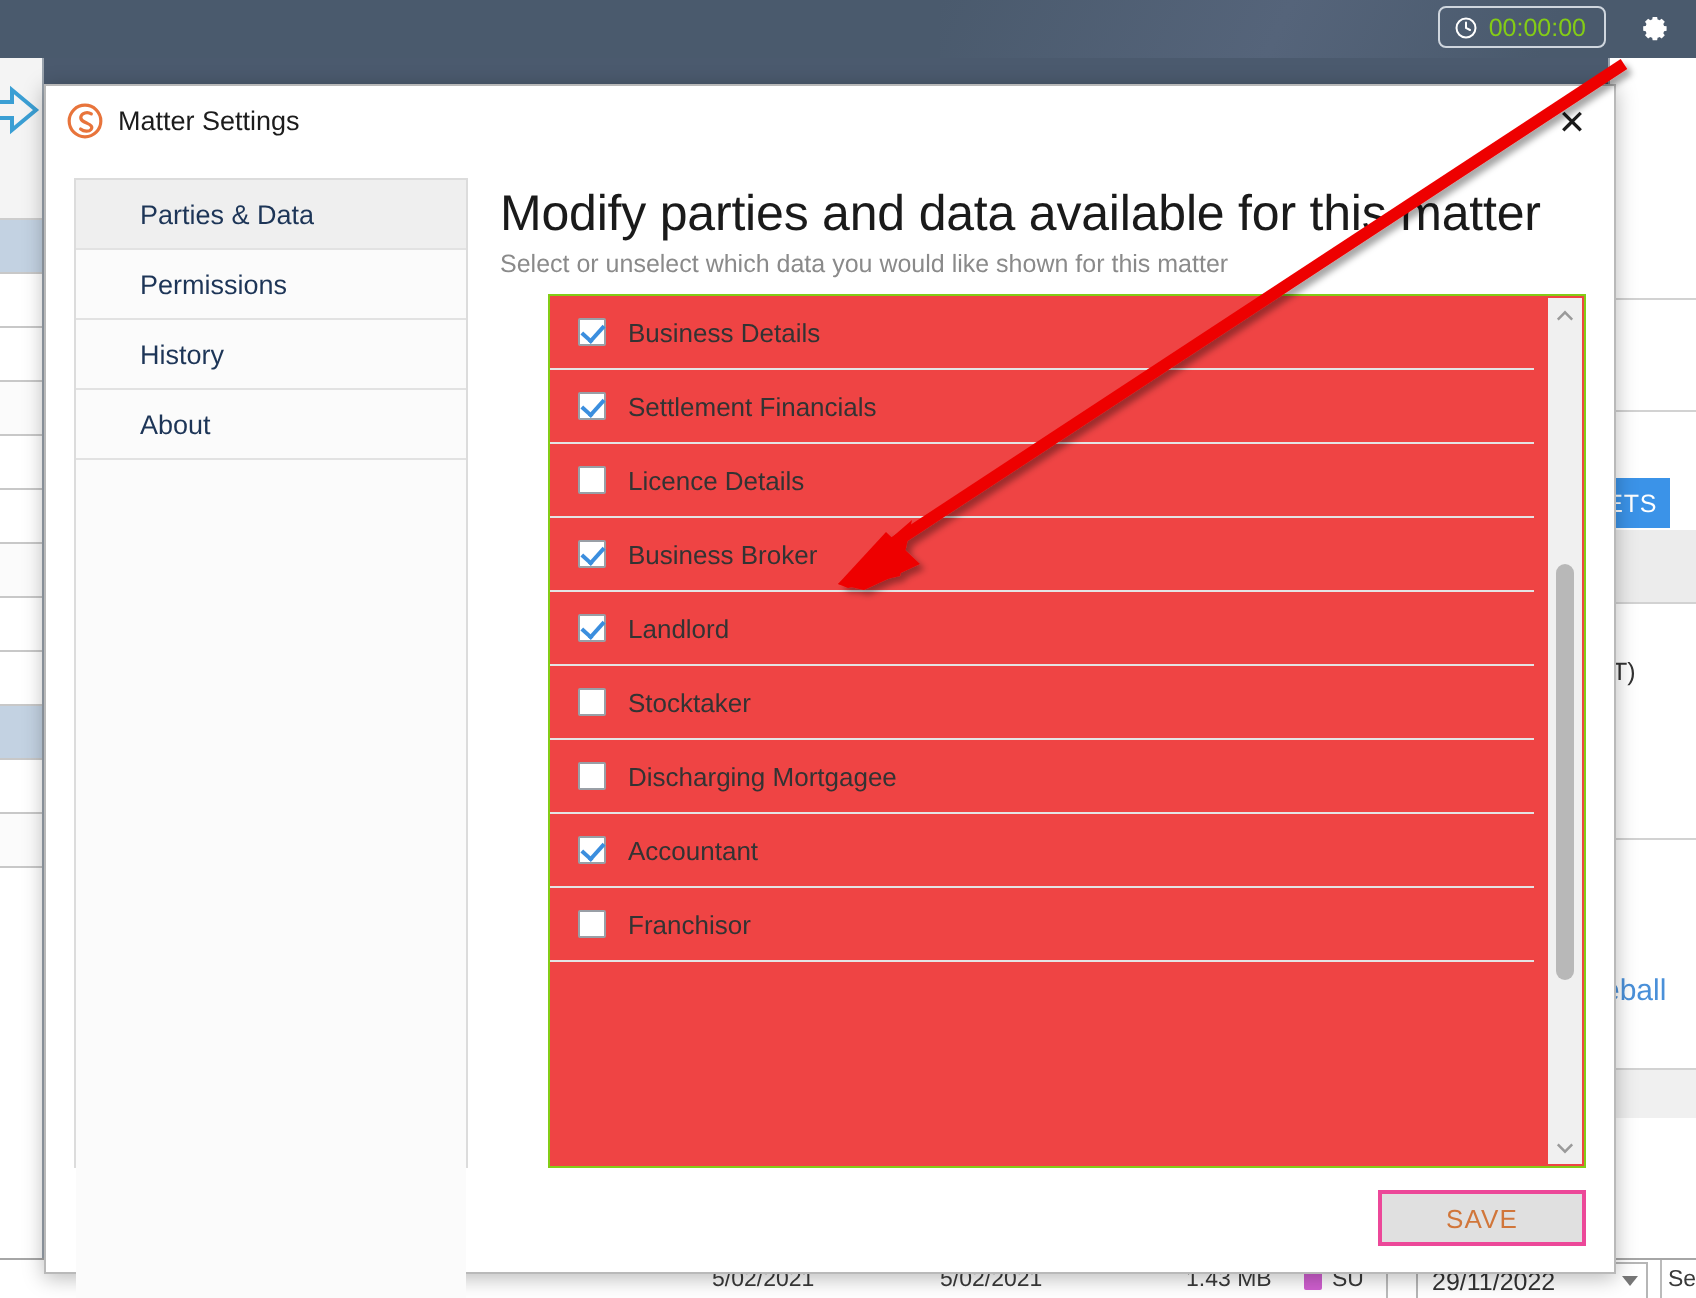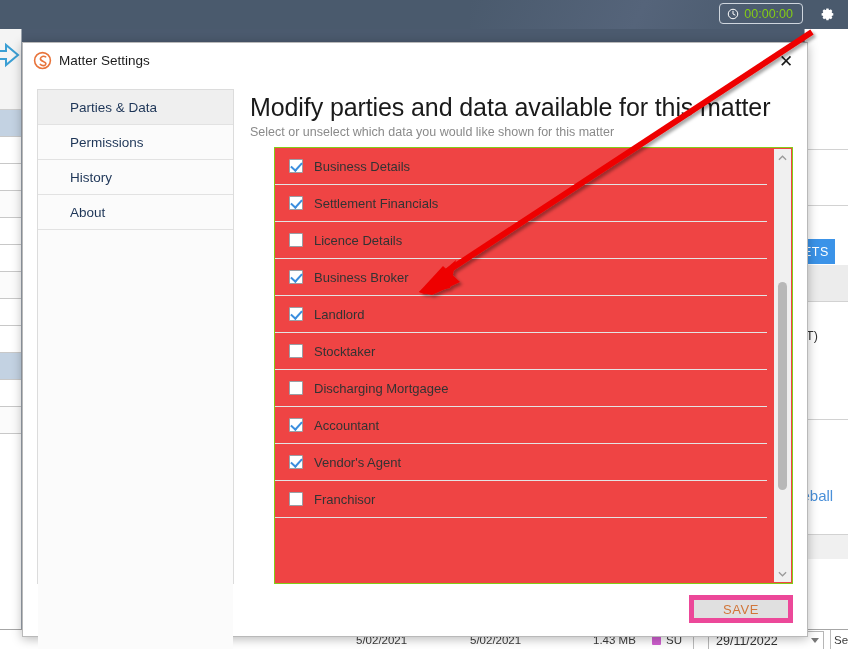--- a/index.html
+++ b/index.html
@@ -382,21 +382,21 @@
     position: absolute;
     left: 14px; right: 14px; bottom: 10px;
     height: 34px;
     display: flex;
     justify-content: flex-end;
     align-items: center;
   }
   .save-btn {
     width: 104px; height: 28px;
     background: #e0e0e0;
-    border: 5px solid #ec4899;
+    border: 2px solid #ec4899;
     color: #d1763a;
     font-size: 13px;
     letter-spacing: .6px;
     cursor: pointer;
     font-family: "Liberation Sans", sans-serif;
   }
 
   
   .annot {
     position: absolute;
@@ -538,24 +538,20 @@
             </div>
             <div class="list-row">
               <span class="cb"></span>
               <span class="row-label">Discharging Mortgagee</span>
             </div>
             <div class="list-row">
               <span class="cb on"></span>
               <span class="row-label">Accountant</span>
             </div>
             <div class="list-row">
-              <span class="cb on"></span>
-              <span class="row-label">Vendor's Agent</span>
-            </div>
-            <div class="list-row">
               <span class="cb"></span>
               <span class="row-label">Franchisor</span>
             </div>
 
           </div>
 
           <div class="sb">
             <div class="sb-arrow sb-up">
               <svg width="9" height="6" viewBox="0 0 10 6">
                 <path d="M1 5 L5 1 L9 5" fill="none" stroke="#9a9a9a" stroke-width="1.4"></path>

